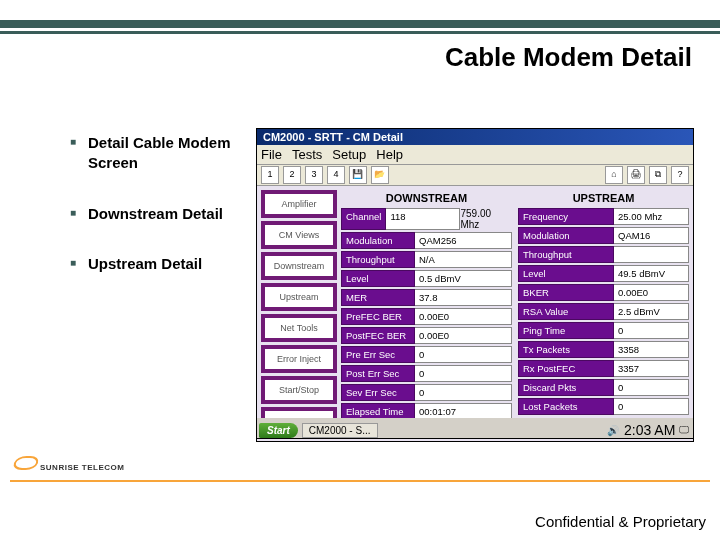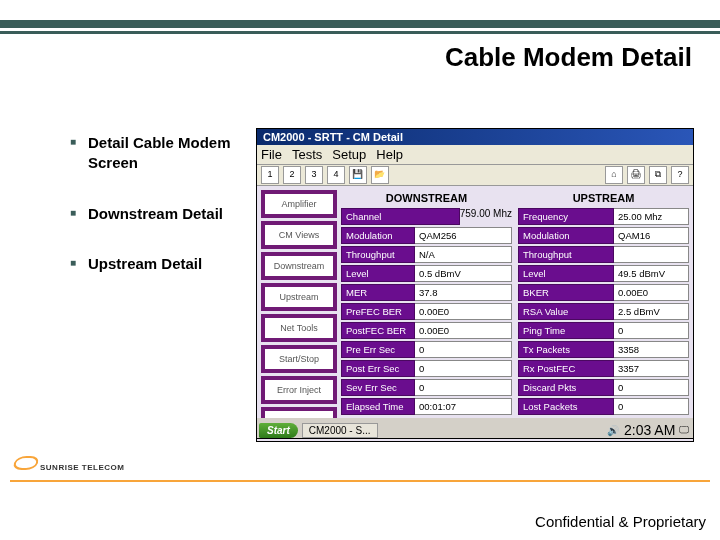--- a/index.html
+++ b/index.html
@@ -72,29 +72,30 @@
     <span class="tb-btn">⧉</span>
     <span class="tb-btn">?</span>
   </div>
   <div class="body">
     <div class="sidebar">
       <div class="side-btn">Amplifier</div>
       <div class="side-btn">CM Views</div>
       <div class="side-btn">Downstream</div>
       <div class="side-btn">Upstream</div>
       <div class="side-btn">Net Tools</div>
+      <div class="side-btn">Error Inject</div>
       <div class="side-btn">Start/Stop</div>
-      <div class="side-btn">Error Inject</div>
       <div class="side-btn">Reset</div>
     </div>
     <div class="panels">
       <div class="panel ds">
         <h4>DOWNSTREAM</h4>
         <div class="row">
               <div class="lab">Channel</div>
+              <div class="val">118</div>
               <div class="val2">759.00 Mhz</div>
             </div>
         <div class="row">
               <div class="lab">Modulation</div>
               <div class="val" style="width:88px">QAM256</div>
             </div>
         <div class="row">
               <div class="lab">Throughput</div>
               <div class="val" style="width:88px">N/A</div>
             </div>

